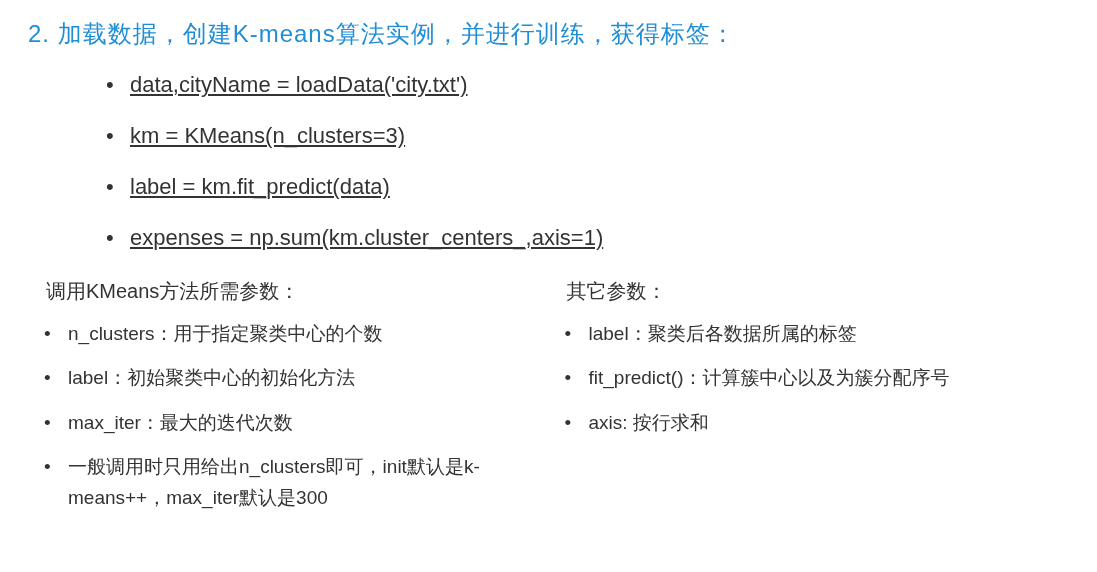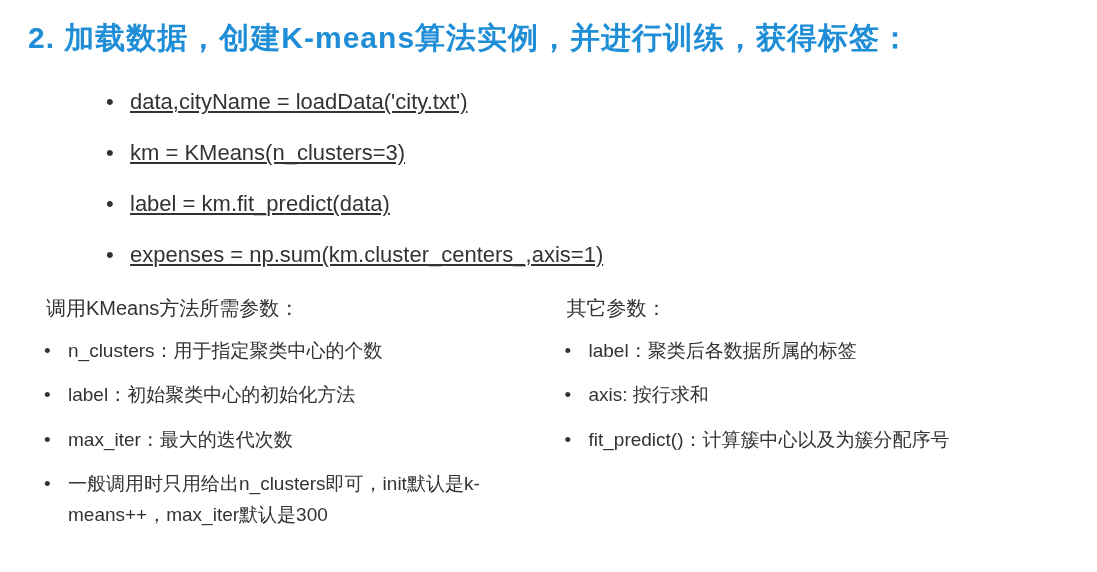--- a/index.html
+++ b/index.html
@@ -10,23 +10,23 @@
     body {
       font-family: "Microsoft YaHei", "Segoe UI", Arial, sans-serif;
       background: #ffffff;
       width: 1097px;
       height: 572px;
       padding: 18px 28px;
       color: #333;
     }
     .heading {
       color: #1f8ed6;
-      font-size: 30px;
-      font-weight: 700;
-      margin-bottom: 26px;
+      font-size: 24px;
+      font-weight: 400;
+      margin-bottom: 18px;
       letter-spacing: 1px;
     }
     .code-list {
       list-style: none;
       padding-left: 102px;
       margin-bottom: 24px;
       text-decoration: underline;
     }
     .code-list li {
       position: relative;
@@ -95,17 +95,17 @@
       <li>n_clusters：用于指定聚类中心的个数</li>
       <li>label：初始聚类中心的初始化方法</li>
       <li>max_iter：最大的迭代次数</li>
       <li>一般调用时只用给出n_clusters即可，init默认是k-means++，max_iter默认是300</li>
     </ul>
   </div>
   <div class="col">
     <div class="col-title">其它参数：</div>
     <ul class="param-list">
       <li>label：聚类后各数据所属的标签</li>
+      <li>fit_predict()：计算簇中心以及为簇分配序号</li>
       <li>axis: 按行求和</li>
-      <li>fit_predict()：计算簇中心以及为簇分配序号</li>
     </ul>
   </div>
 </div>
 
 </body></html>

